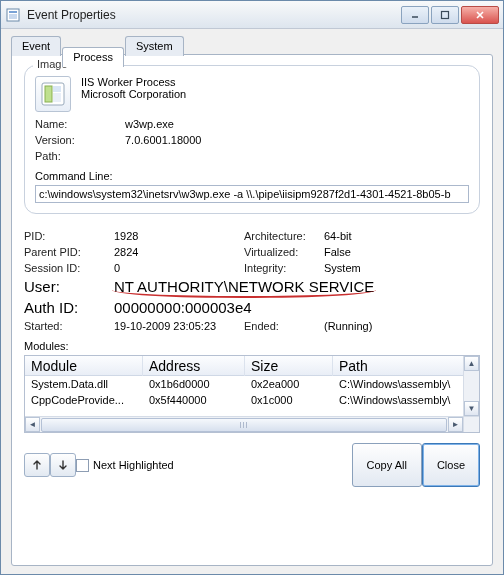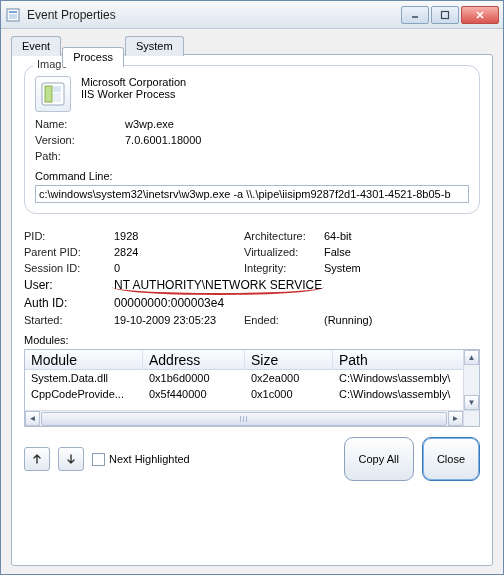--- a/index.html
+++ b/index.html
@@ -149,21 +149,21 @@
     grid-template-columns: 90px 130px 80px 1fr;
     row-gap: 4px;
     font-size: 11px;
     margin-top: 6px;
   }
   .grid2 .lbl { color: #222; }
   .grid-user {
     display: grid;
     grid-template-columns: 90px 1fr;
     row-gap: 4px;
-    font-size: 12px;
+    font-size: 15px;
     margin-top: 4px;
   }
   .underline-red {
     position: relative;
     display: inline-block;
   }
   .underline-red::after {
     content:"";
     position: absolute;
     left: -2px; right: -2px; bottom: -3px;
@@ -238,36 +238,35 @@
     border:1px solid #b4c1d6;border-radius:2px;
     position:relative;
   }
   .hthumb::after{content:"";position:absolute;left:50%;top:3px;bottom:3px;width:8px;transform:translateX(-50%);
     background:repeating-linear-gradient(to right,#aeb9cd 0 1px,transparent 1px 3px);}
   .corner{position:absolute;right:0;bottom:0;width:16px;height:16px;background:#eef1f6;border-left:1px solid #d5dce7;border-top:1px solid #d5dce7;}
   .bottom-bar {
     display: flex;
     align-items: center;
     padding-top: 10px;
-    gap: 8px;
   }
   .sqbtn {
     width: 26px; height: 24px;
     border:1px solid #9fb1c8;
     border-radius:3px;
     background:linear-gradient(to bottom,#fefefe,#e2e9f2);
     display:flex;align-items:center;justify-content:center;
   }
   .checkbox {
     width:13px;height:13px;border:1px solid #8d9db3;background:#fff;margin-right:4px;display:inline-block;vertical-align:middle;
   }
   .wbtn {
     padding: 15px 14px;
     border:1px solid #8aa0bb;
-    border-radius:9px;
+    border-radius:3px;
     background:linear-gradient(to bottom,#fefefe,#e2e9f2);
     font-size:11px;
   }
   .wbtn.default{border-color:#3b78b8;box-shadow:0 0 0 1px #7eb2e8 inset;}
   .spacer{flex:1;}
 </style>
 </head>
 <body>
 
 <div class="window">
@@ -314,22 +313,22 @@
         <div class="image-row">
           <div class="exe-icon">
             <svg width="26" height="26" viewBox="0 0 26 26">
                 <rect x="2" y="2" width="22" height="22" rx="2" fill="#fff" stroke="#9ab"></rect>
                 <rect x="5" y="5" width="7" height="16" fill="#bfe08f" stroke="#88b050"></rect>
                 <rect x="13" y="5" width="8" height="6" fill="#d9e6f5"></rect>
                 <rect x="13" y="12" width="8" height="9" fill="#e9eff8"></rect>
               </svg>
           </div>
           <div>
+            <div>IIS Worker Process</div>
             <div>Microsoft Corporation</div>
-            <div>IIS Worker Process</div>
           </div>
         </div>
         <div class="kv">
           <div class="lbl">Name:</div>
           <div>w3wp.exe</div>
           <div class="lbl">Version:</div>
           <div>7.0.6001.18000</div>
           <div class="lbl">Path:</div>
           <div></div>
         </div>

